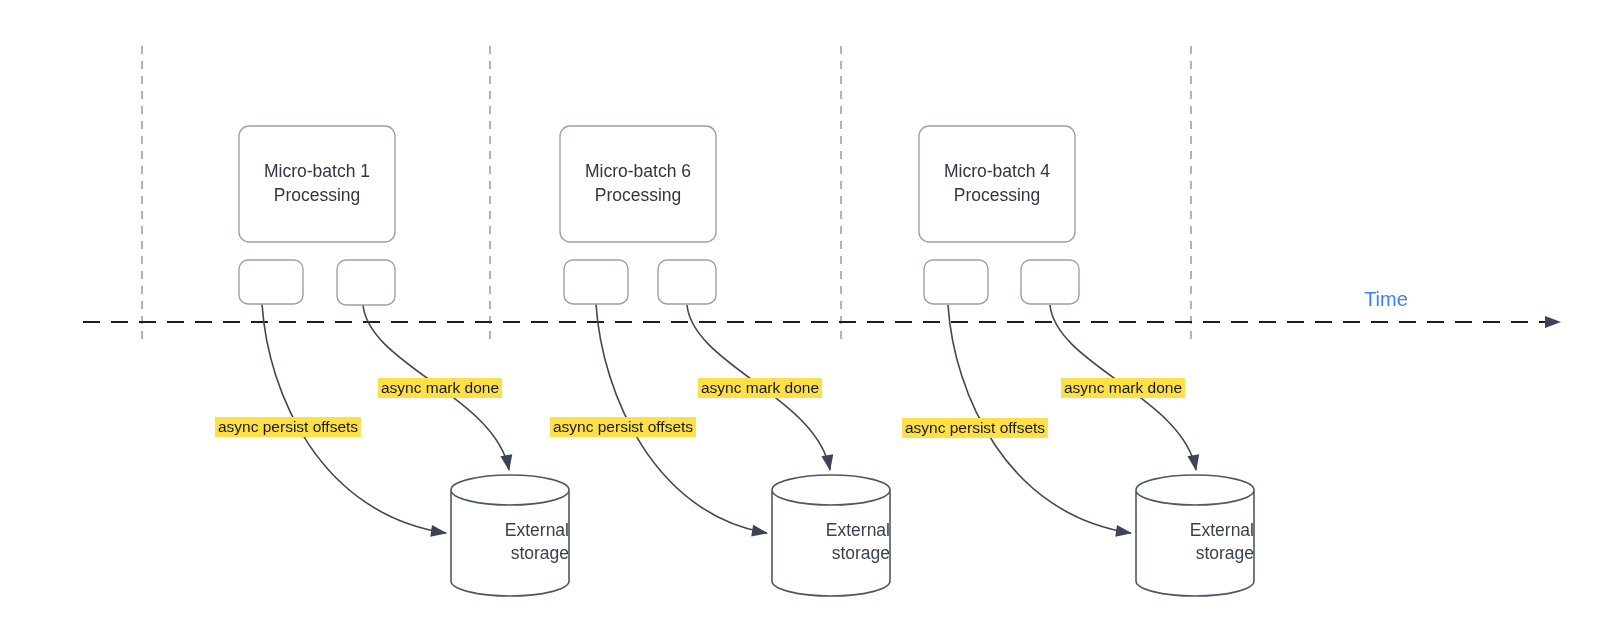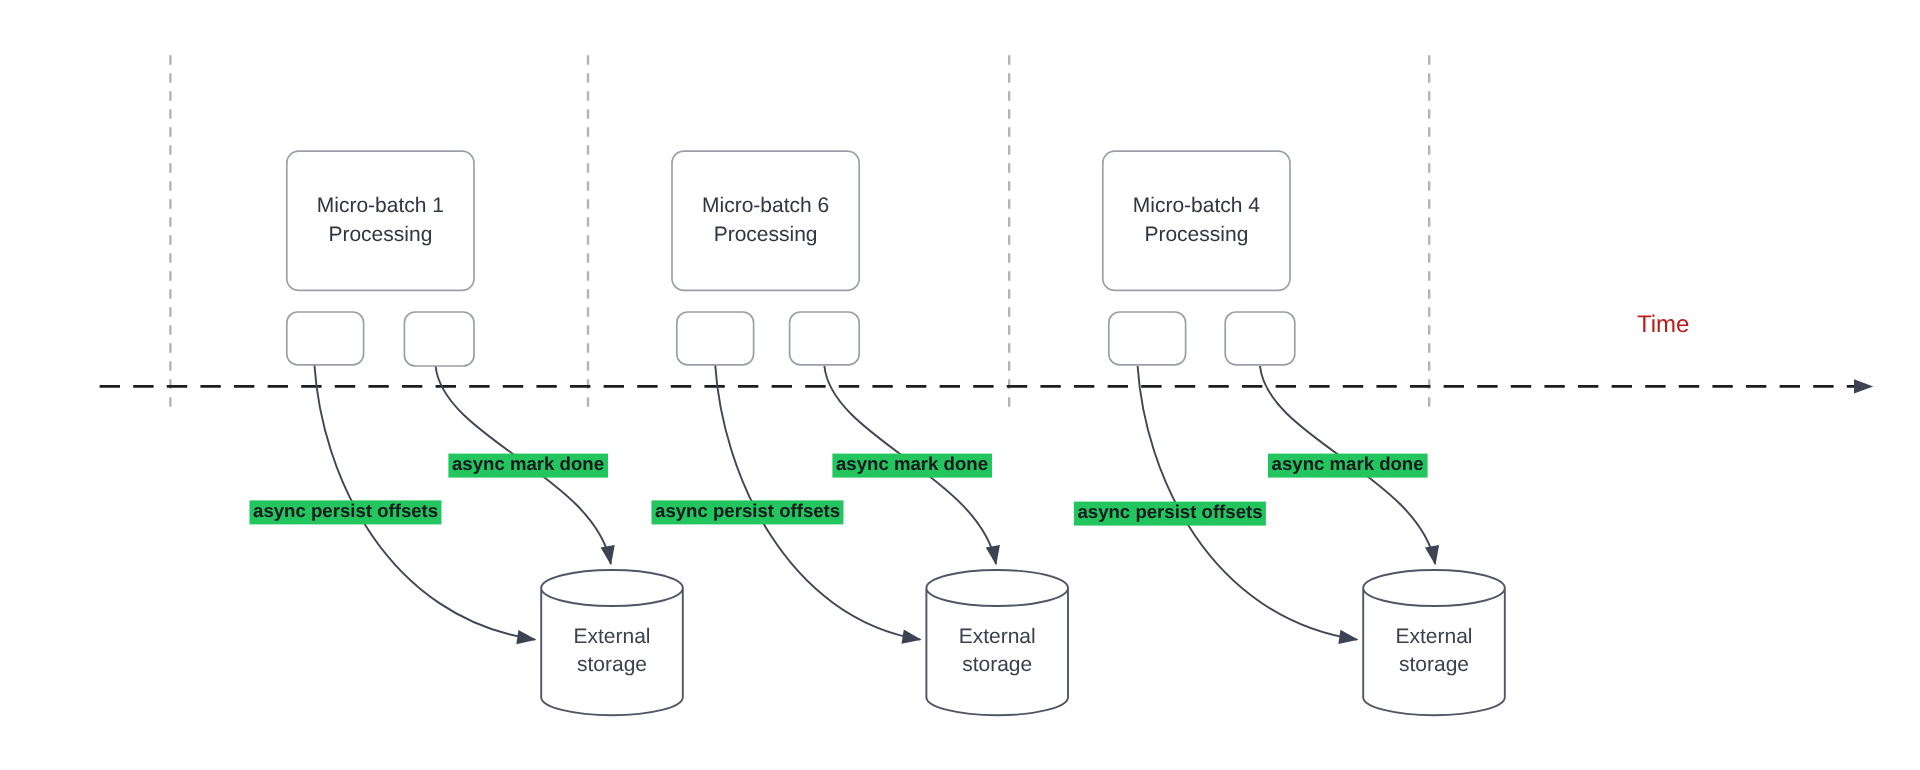--- a/index.html
+++ b/index.html
@@ -15,41 +15,42 @@
   .overlay { position: absolute; left: 0; top: 0; width: 1600px; height: 642px; pointer-events: none; }
   .box-title {
     position: absolute;
     text-align: center;
     font-size: 17.5px;
     line-height: 24px;
     color: #2f3542;
   }
   .cyl-label {
     position: absolute;
-    text-align: center;
+    text-align: right;
     font-size: 17.5px;
     line-height: 23px;
     color: #3a414e;
   }
   .edge-label {
     position: absolute;
     transform: translate(-50%, -50%);
     white-space: nowrap;
     font-size: 15.5px;
-    font-weight: 700;
+    font-weight: 400;
     color: #17191f;
-    background: #22c55e;
+    background: #fde047;
     padding: 1px 3px;
   }
   .time-label {
     position: absolute;
     transform: translate(-50%, -50%);
     font-size: 20px;
-    color: #b91c1c;
+    color: #3b82f6;
     white-space: nowrap;
+    margin-top: 28px;
   }
   .tline { display: block; }
 </style>
 </head>
 <body>
 
 <div class="canvas">
 
   <svg width="1600" height="642" viewBox="0 0 1600 642">
     <defs>

